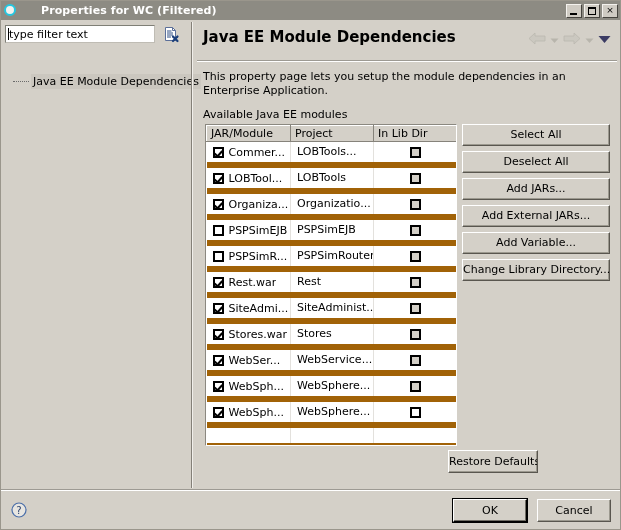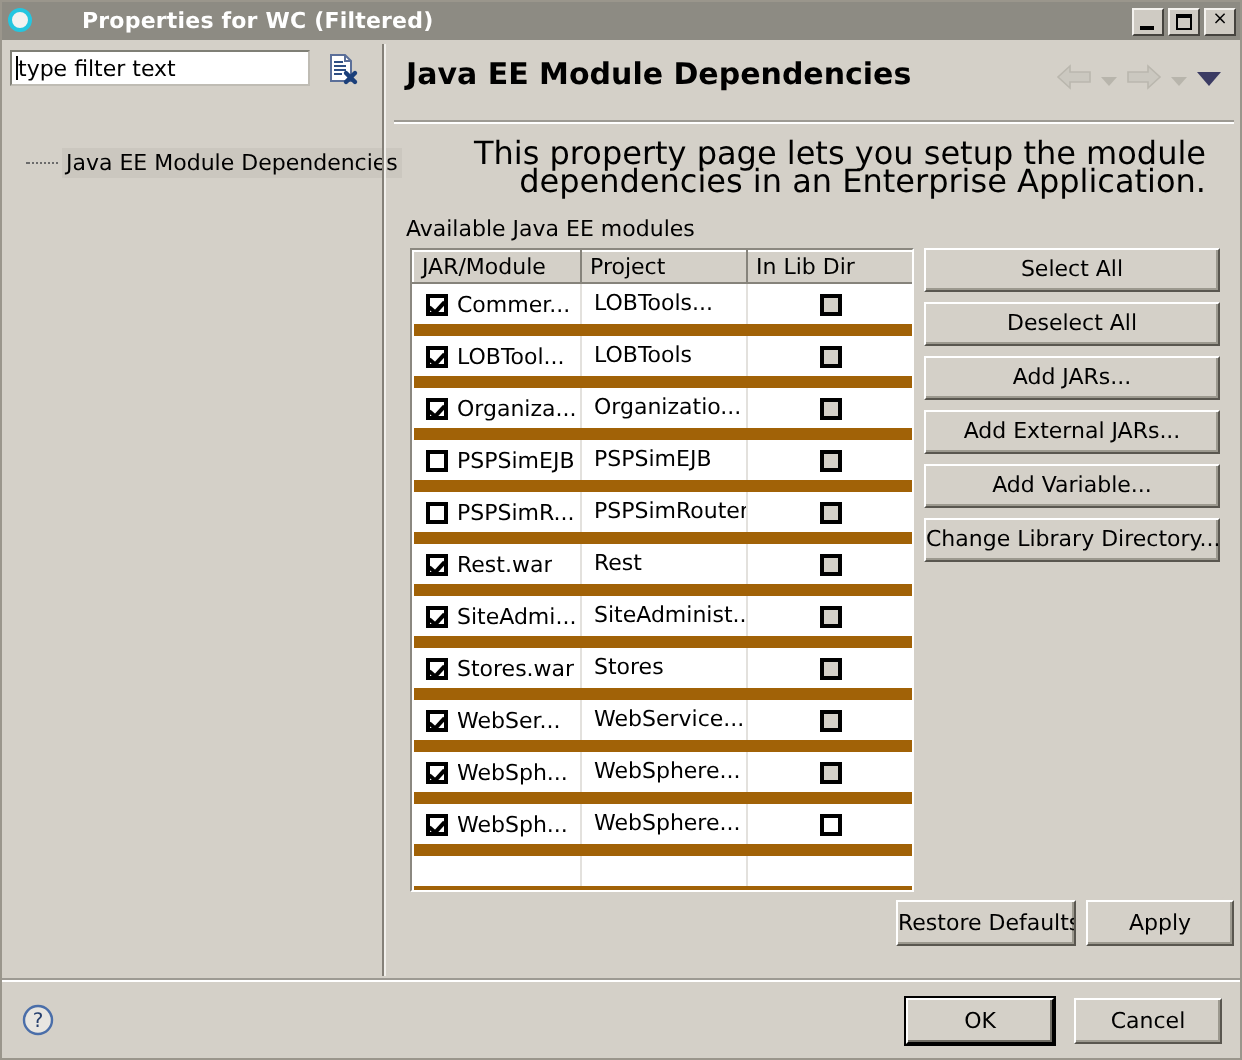--- a/index.html
+++ b/index.html
@@ -231,24 +231,23 @@
     height: 2px;
     border-top: 1px solid #9d9a93;
     border-bottom: 1px solid #ffffff;
     box-sizing: border-box;
   }
 
   #page-desc {
     position: absolute;
     left: 9px; top: 50px;
     width: 400px;
-    font-size: 16px;
+    font-size: 11px;
     line-height: 14px;
     color: #000;
-    text-align: right;
   }
   #available-label {
     position: absolute;
     left: 9px; top: 88px;
     font-size: 11px;
     color: #000;
     white-space: nowrap;
   }
 
   
@@ -742,21 +741,20 @@
           <button class="btn">Select All</button>
           <button class="btn">Deselect All</button>
           <button class="btn">Add JARs...</button>
           <button class="btn">Add External JARs...</button>
           <button class="btn">Add Variable...</button>
           <button class="btn">Change Library Directory...</button>
         </div>
 
       <div id="bottom-buttons">
         <button class="btn" id="btn-restore">Restore Defaults</button>
-        <button class="btn" id="btn-apply">Apply</button>
       </div>
     </div>
 
     <div id="footer-rule"></div>
 
     <div id="footer">
       <span id="help-icon">
         <svg width="16" height="16" viewBox="0 0 16 16">
           <circle cx="8" cy="8" r="7" fill="#e8e6e1" stroke="#4a6ea9" stroke-width="1.2"></circle>
           <text x="8" y="11.6" font-family="DejaVu Sans, sans-serif" font-size="10" fill="#27406e" text-anchor="middle">?</text>

